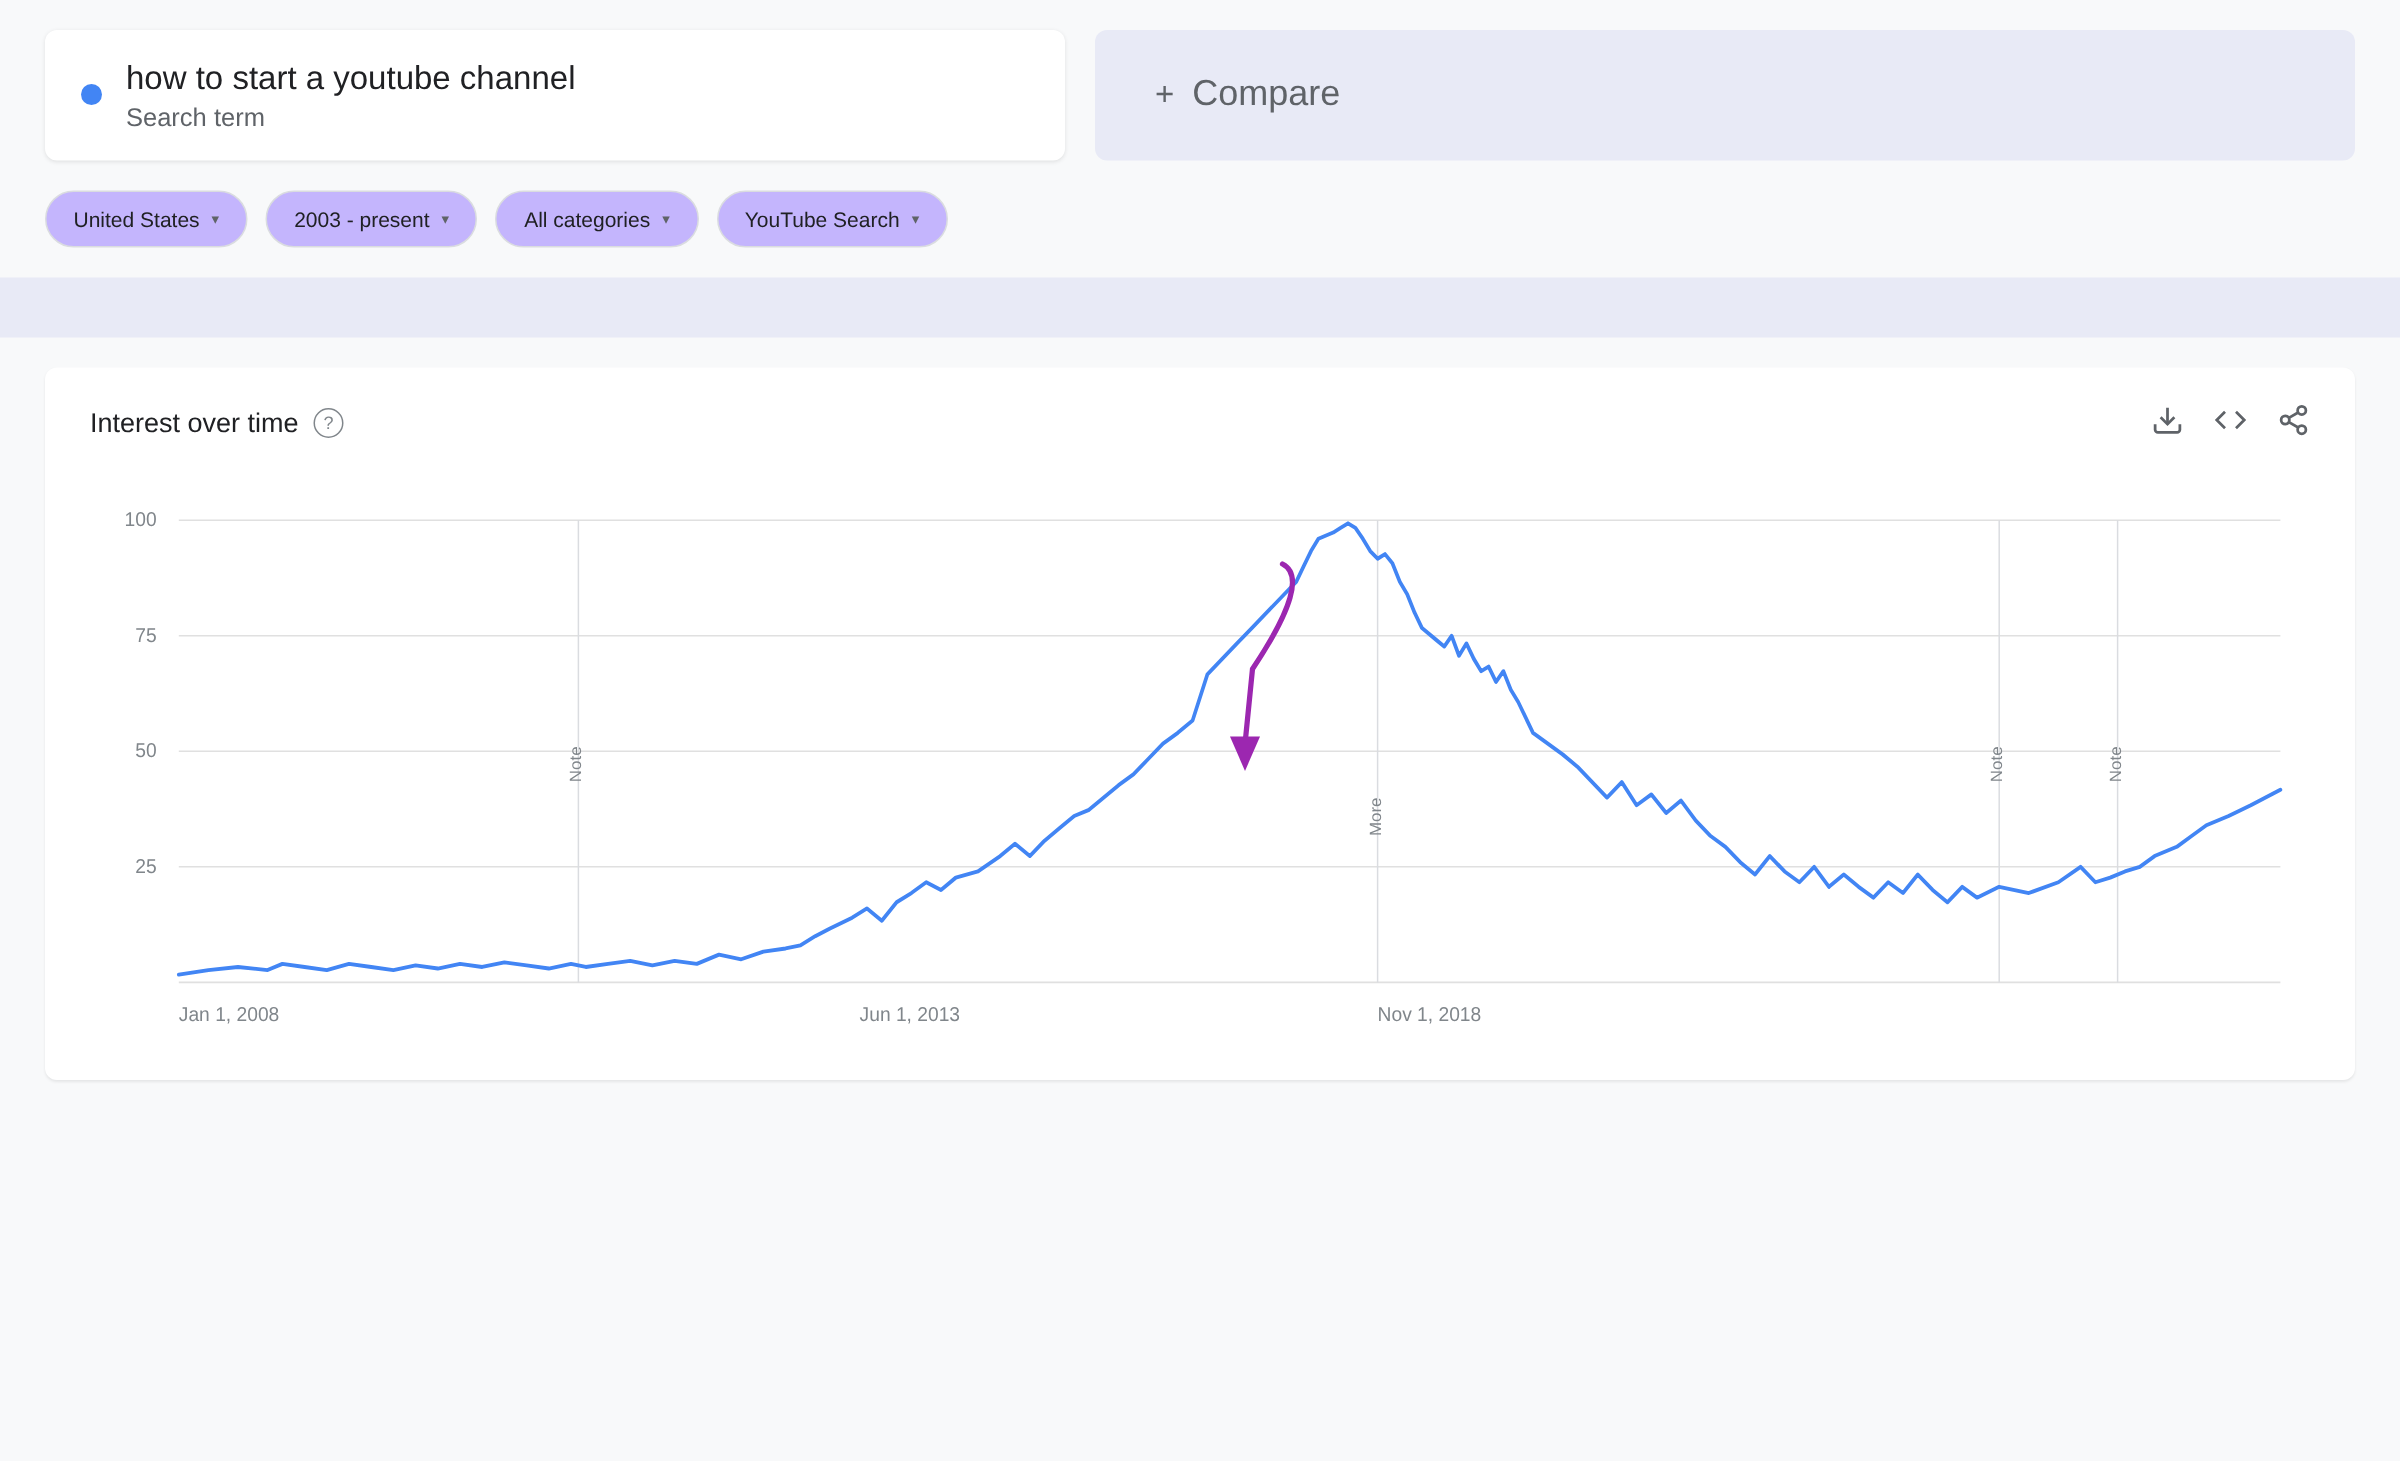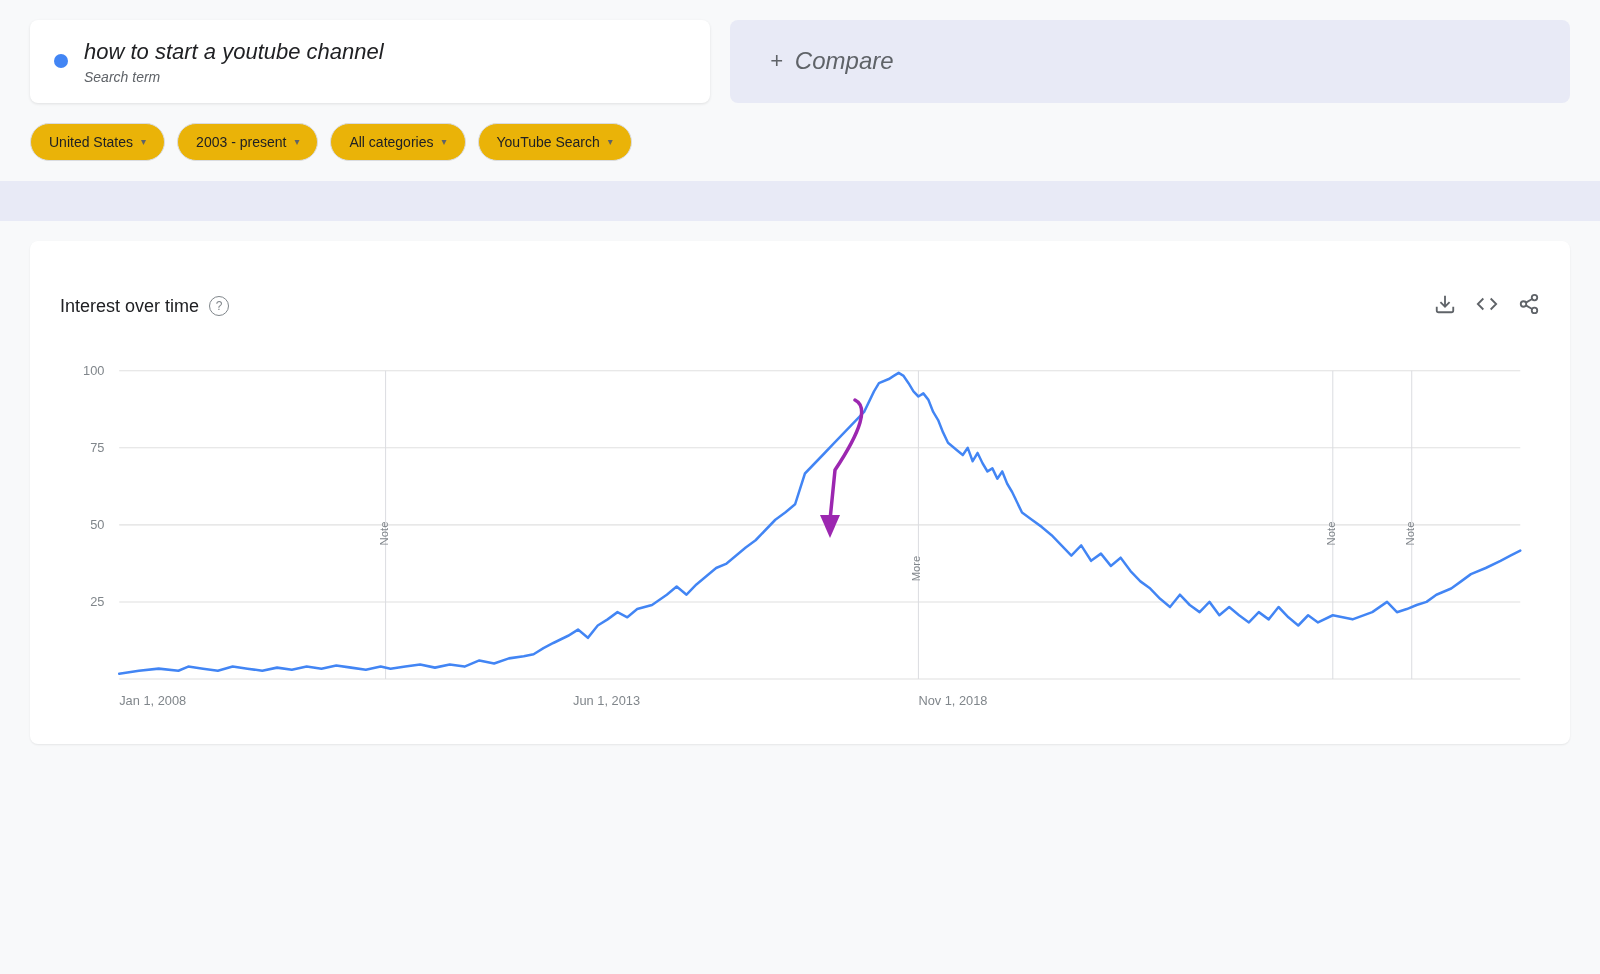--- a/index.html
+++ b/index.html
@@ -11,21 +11,20 @@
       min-height: 974px;
       overflow-x: hidden;
     }
 
     
     .top-section {
       display: flex;
       background: #f8f9fa;
       padding: 20px 30px 0 30px;
       gap: 0;
-      font-style: italic;
     }
 
     .search-term-card {
       background: white;
       border-radius: 8px;
       padding: 18px 24px;
       width: 680px;
       display: flex;
       align-items: center;
       gap: 16px;
@@ -46,21 +45,21 @@
     }
 
     .search-term-title {
       font-size: 22px;
       font-weight: 400;
       color: #202124;
       line-height: 1.3;
     }
 
     .search-term-subtitle {
-      font-size: 14px;
+      font-size: 17px;
       color: #5f6368;
       margin-top: 2px;
     }
 
     .compare-card {
       background: #e8eaf6;
       border-radius: 8px;
       padding: 18px 40px;
       display: flex;
       align-items: center;
@@ -87,21 +86,21 @@
       display: flex;
       padding: 20px 30px;
       gap: 12px;
       background: #f8f9fa;
     }
 
     .filter-dropdown {
       display: flex;
       align-items: center;
       gap: 8px;
-      background: #eab308;
+      background: #c4b5fd;
       border: 1px solid #dadce0;
       border-radius: 24px;
       padding: 10px 18px;
       cursor: pointer;
       font-size: 14px;
       color: #202124;
       white-space: nowrap;
     }
 
     .chevron-icon {
@@ -122,21 +121,20 @@
       border-radius: 8px;
       padding: 24px 30px;
       box-shadow: 0 1px 2px rgba(0,0,0,0.08);
     }
 
     .chart-header {
       display: flex;
       justify-content: space-between;
       align-items: center;
       margin-bottom: 20px;
-      margin-top: 28px;
     }
 
     .chart-title-area {
       display: flex;
       align-items: center;
       gap: 10px;
     }
 
     .chart-title {
       font-size: 18px;

